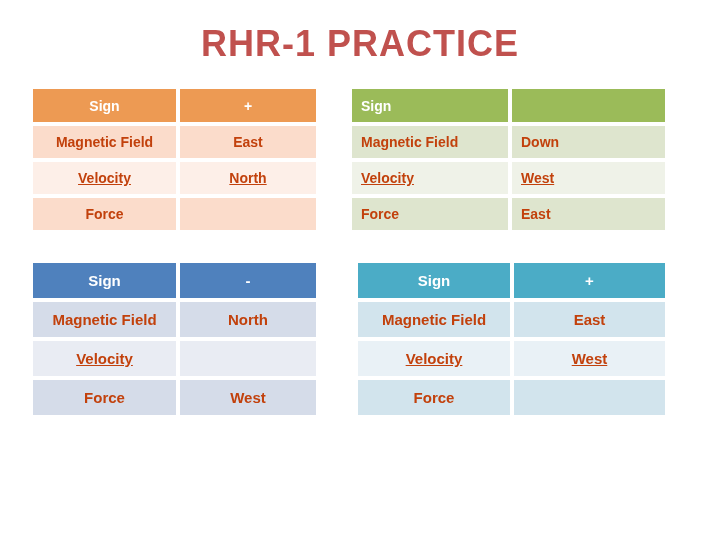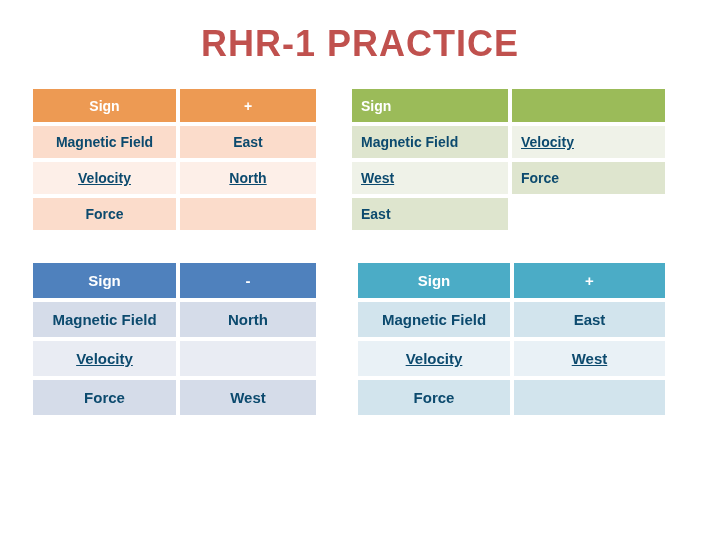--- a/index.html
+++ b/index.html
@@ -31,21 +31,21 @@
     display: grid;
     gap: 4px;
     background: #ffffff;
   }
   .cell {
     display: flex;
     align-items: center;
     justify-content: center;
     font-size: 14px;
     font-weight: 600;
-    color: #0c4a6e;
+    color: #c2410c;
     white-space: nowrap;
     overflow: hidden;
   }
   .cell.head {
     color: #ffffff;
     font-weight: 700;
   }
   
   .t-orange { --head:#ED9A53; --band:#FBDCCB; --lite:#FDEFE8; }
   .t-green  { --head:#9BBB59; --band:#DEE5CE; --lite:#EFF2E8; }
@@ -97,20 +97,21 @@
     <div class="cell lite">Velocity</div>
     <div class="cell lite">North</div>
     <div class="cell band">Force</div>
     <div class="cell band"></div>
   </div>
 
   <div class="tbl t-green align-left">
     <div class="cell head">Sign</div>
     <div class="cell head"></div>
     <div class="cell band">Magnetic Field</div>
+    <div class="cell band">Down</div>
     <div class="cell lite">Velocity</div>
     <div class="cell lite">West</div>
     <div class="cell band">Force</div>
     <div class="cell band">East</div>
   </div>
 
   <div class="tbl t-blue">
     <div class="cell head">Sign</div>
     <div class="cell head">-</div>
     <div class="cell band">Magnetic Field</div>

